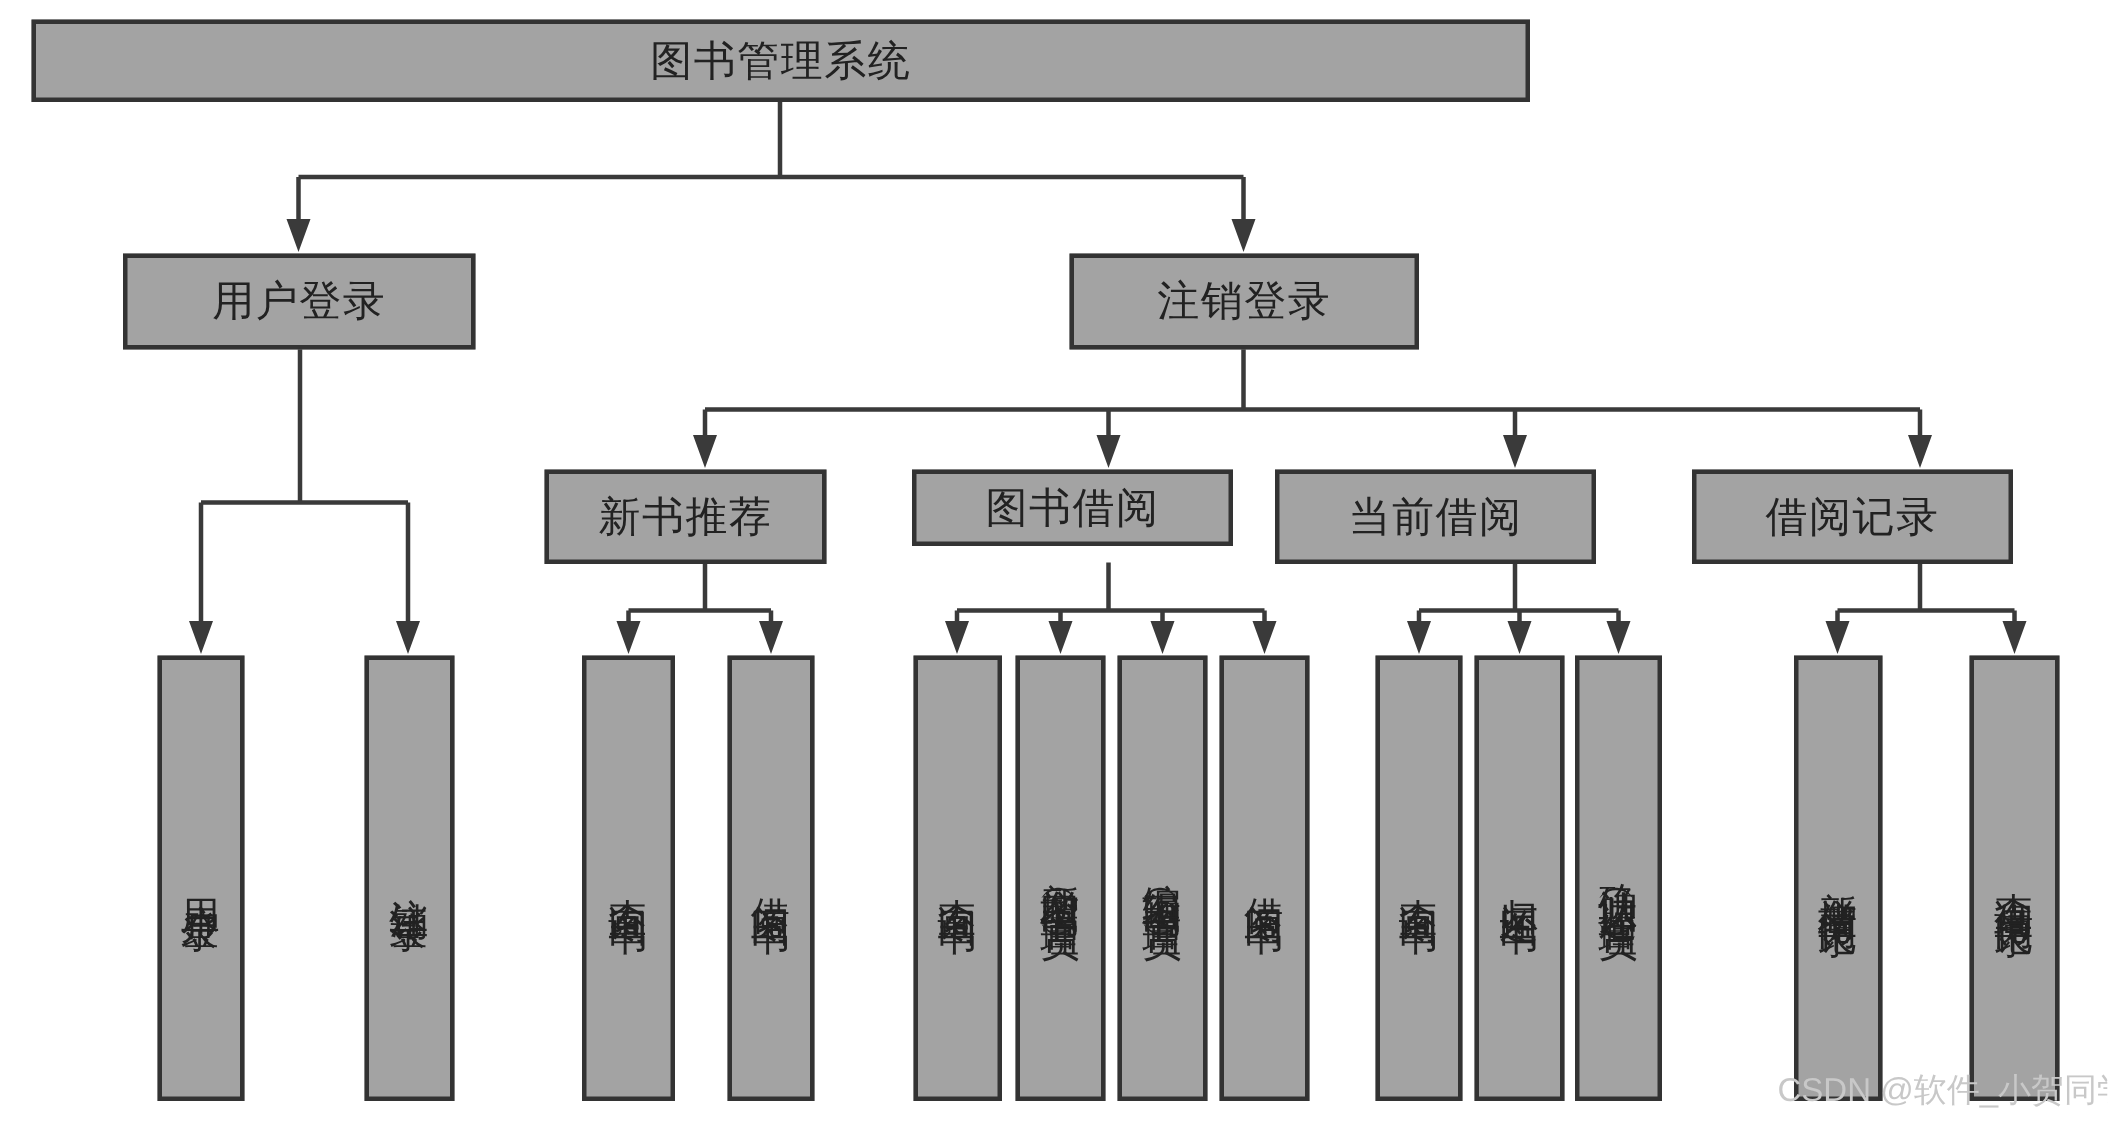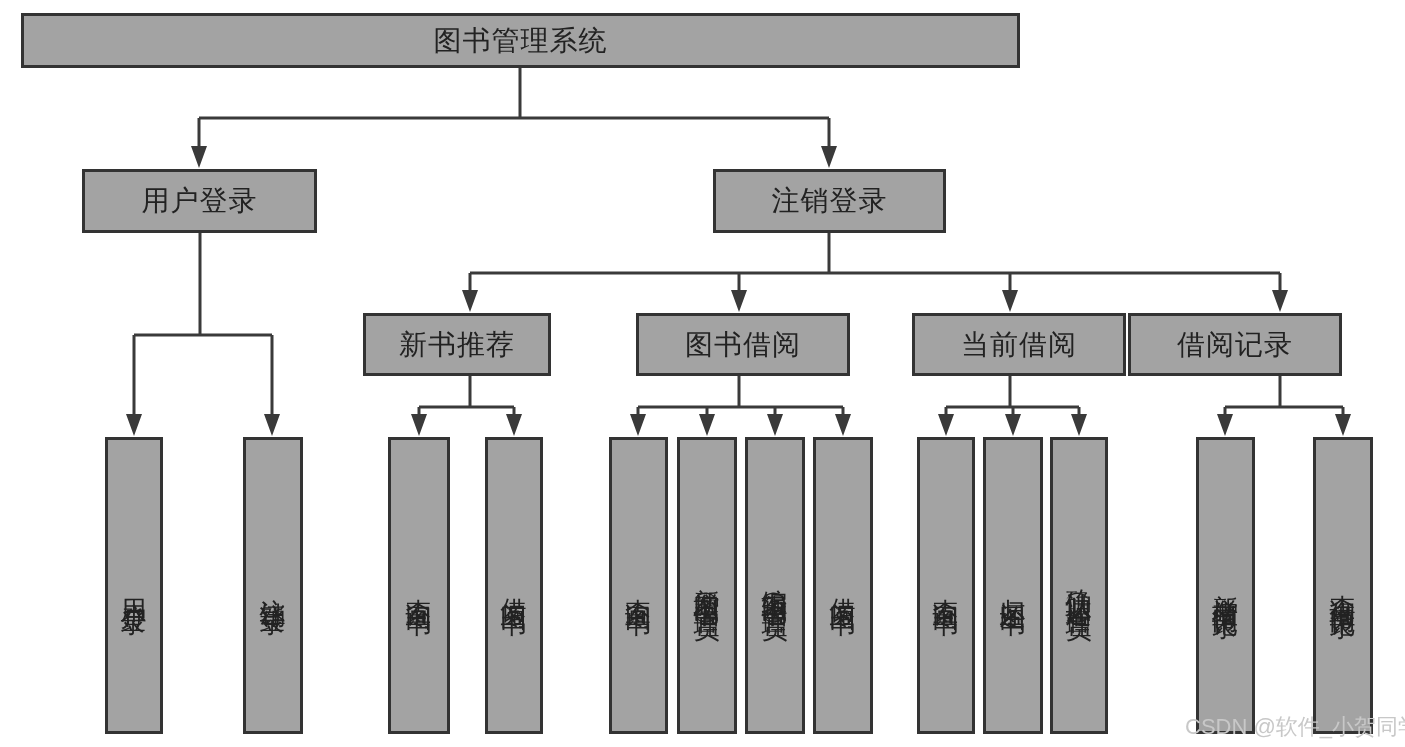--- a/index.html
+++ b/index.html
@@ -74,22 +74,22 @@
              M1217 414 L1233 414 L1225 436 Z
              M1335 414 L1351 414 L1343 436 Z" fill="#3a3a3a" stroke="none"></path>
   </svg>
 
   <div class="node h" style="left:21px; top:13px; width:999px; height:55px;">图书管理系统</div>
 
   <div class="node h" style="left:82px; top:169px; width:235px; height:64px;">用户登录</div>
   <div class="node h" style="left:713px; top:169px; width:233px; height:64px;">注销登录</div>
 
   <div class="node h" style="left:363px; top:313px; width:188px; height:63px;">新书推荐</div>
-  <div class="node h" style="left:636px; top:313px; width:214px; height:63px;">图书借阅</div>
-  <div class="node h" style="left:912px; top:313px; width:214px; height:63px;">当前借阅</div>
+  <div class="node h" style="left:608px; top:313px; width:214px; height:51px;">图书借阅</div>
+  <div class="node h" style="left:850px; top:313px; width:214px; height:63px;">当前借阅</div>
   <div class="node h" style="left:1128px; top:313px; width:214px; height:63px;">借阅记录</div>
 
   <div class="node v" style="left:105px; top:437px; width:58px; height:297px;">用户登录</div>
   <div class="node v" style="left:243px; top:437px; width:60px; height:297px;">注销登录</div>
 
   <div class="node v" style="left:388px; top:437px; width:62px; height:297px;">查询图书</div>
   <div class="node v" style="left:485px; top:437px; width:58px; height:297px;">借阅图书</div>
 
   <div class="node v" style="left:609px; top:437px; width:59px; height:297px;">查询图书</div>
   <div class="node v" style="left:677px; top:437px; width:60px; height:297px;">新增图书（管理员）</div>

